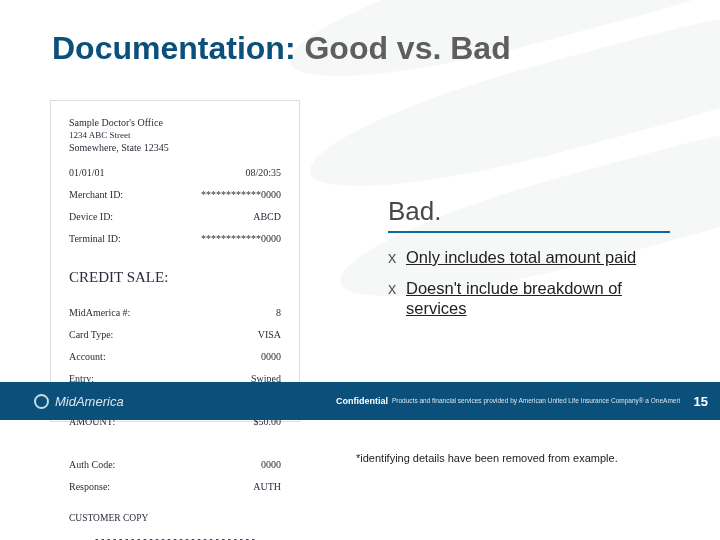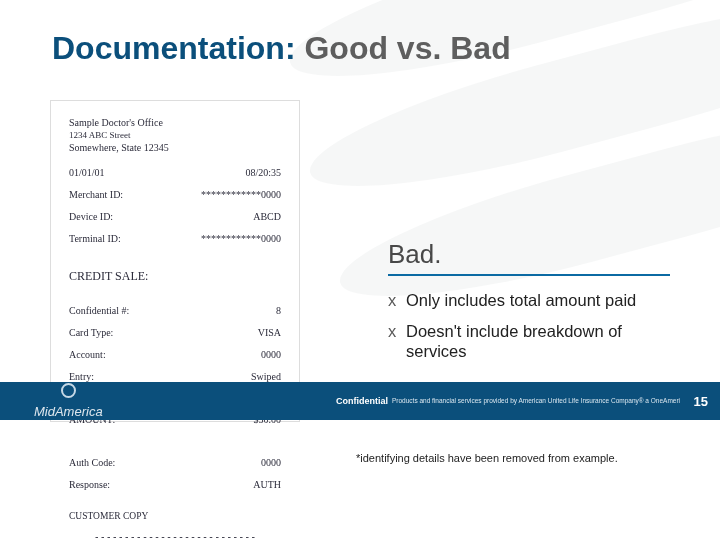--- a/index.html
+++ b/index.html
@@ -63,31 +63,30 @@
   .receipt .center { text-align: left; }
   .receipt .hdr1 { font-size: 10px; margin-top: 2px; }
   .receipt .hdr2 { font-size: 9px;  margin-top: 2px; }
   .receipt .hdr3 { font-size: 10px;  margin-top: 2px; margin-bottom: 14px; }
 
   .receipt .row { display: flex; justify-content: space-between; margin: 11px 0; }
   .receipt .row .lbl { }
   .receipt .row .val { text-align: right; }
 
   .receipt .gap { height: 10px; }
-  .receipt .section { margin-top: 4px; font-size: 12px; }
+  .receipt .section { margin-top: 4px; font-size: 15px; }
 
   .receipt .dashes { text-align: center; letter-spacing: 0px; font-size: 10px; margin-top: 10px; font-family: monospace; }
 
   .right-panel {
     position: absolute;
     top: 196px;
     left: 388px;
     width: 290px;
     z-index: 2;
-    margin-top: 43px;
   }
   .bad-heading {
     font-size: 26px;
     font-weight: 400;
     color: #484848;
     border-bottom: 2px solid #0b6aa3;
     padding-bottom: 4px;
     margin-bottom: 14px;
     width: 282px;
   }
@@ -99,21 +98,21 @@
     color: #222;
     line-height: 1.25;
     margin-bottom: 10px;
   }
   .bullets li .x {
     width: 18px;
     flex: 0 0 18px;
     color: #5a5a5a;
     font-family: Arial, sans-serif;
   }
-  .bullets li .txt { flex: 1; }
+  .bullets li .txt { flex: 1; text-decoration: underline; }
 
   .footnote {
     position: absolute;
     top: 452px;
     left: 356px;
     font-size: 11px;
     color: #222;
     z-index: 2;
   }
 
@@ -128,21 +127,20 @@
   }
   .footer-logo {
     display: flex;
     align-items: center;
     gap: 6px;
     margin-left: 34px;
     color: #e8eef3;
     font-size: 13px;
     font-style: italic;
     opacity: 0.95;
-    flex-direction: column;
   }
   .footer-logo .ring {
     width: 15px; height: 15px;
     border: 2px solid #cfe0ec;
     border-radius: 50%;
     display: inline-block;
   }
   .footer-conf {
     position: absolute;
     left: 336px;
@@ -203,21 +201,21 @@
     <div class="row">
         <span class="lbl">Terminal ID:</span>
         <span class="val">************0000</span>
       </div>
 
     <div class="gap"></div>
     <div class="section">CREDIT SALE:</div>
     <div class="gap"></div>
 
     <div class="row">
-        <span class="lbl">Confidential #:</span>
+        <span class="lbl">MidAmerica #:</span>
         <span class="val">8</span>
       </div>
     <div class="row">
         <span class="lbl">Card Type:</span>
         <span class="val">VISA</span>
       </div>
     <div class="row">
         <span class="lbl">Account:</span>
         <span class="val">0000</span>
       </div>

